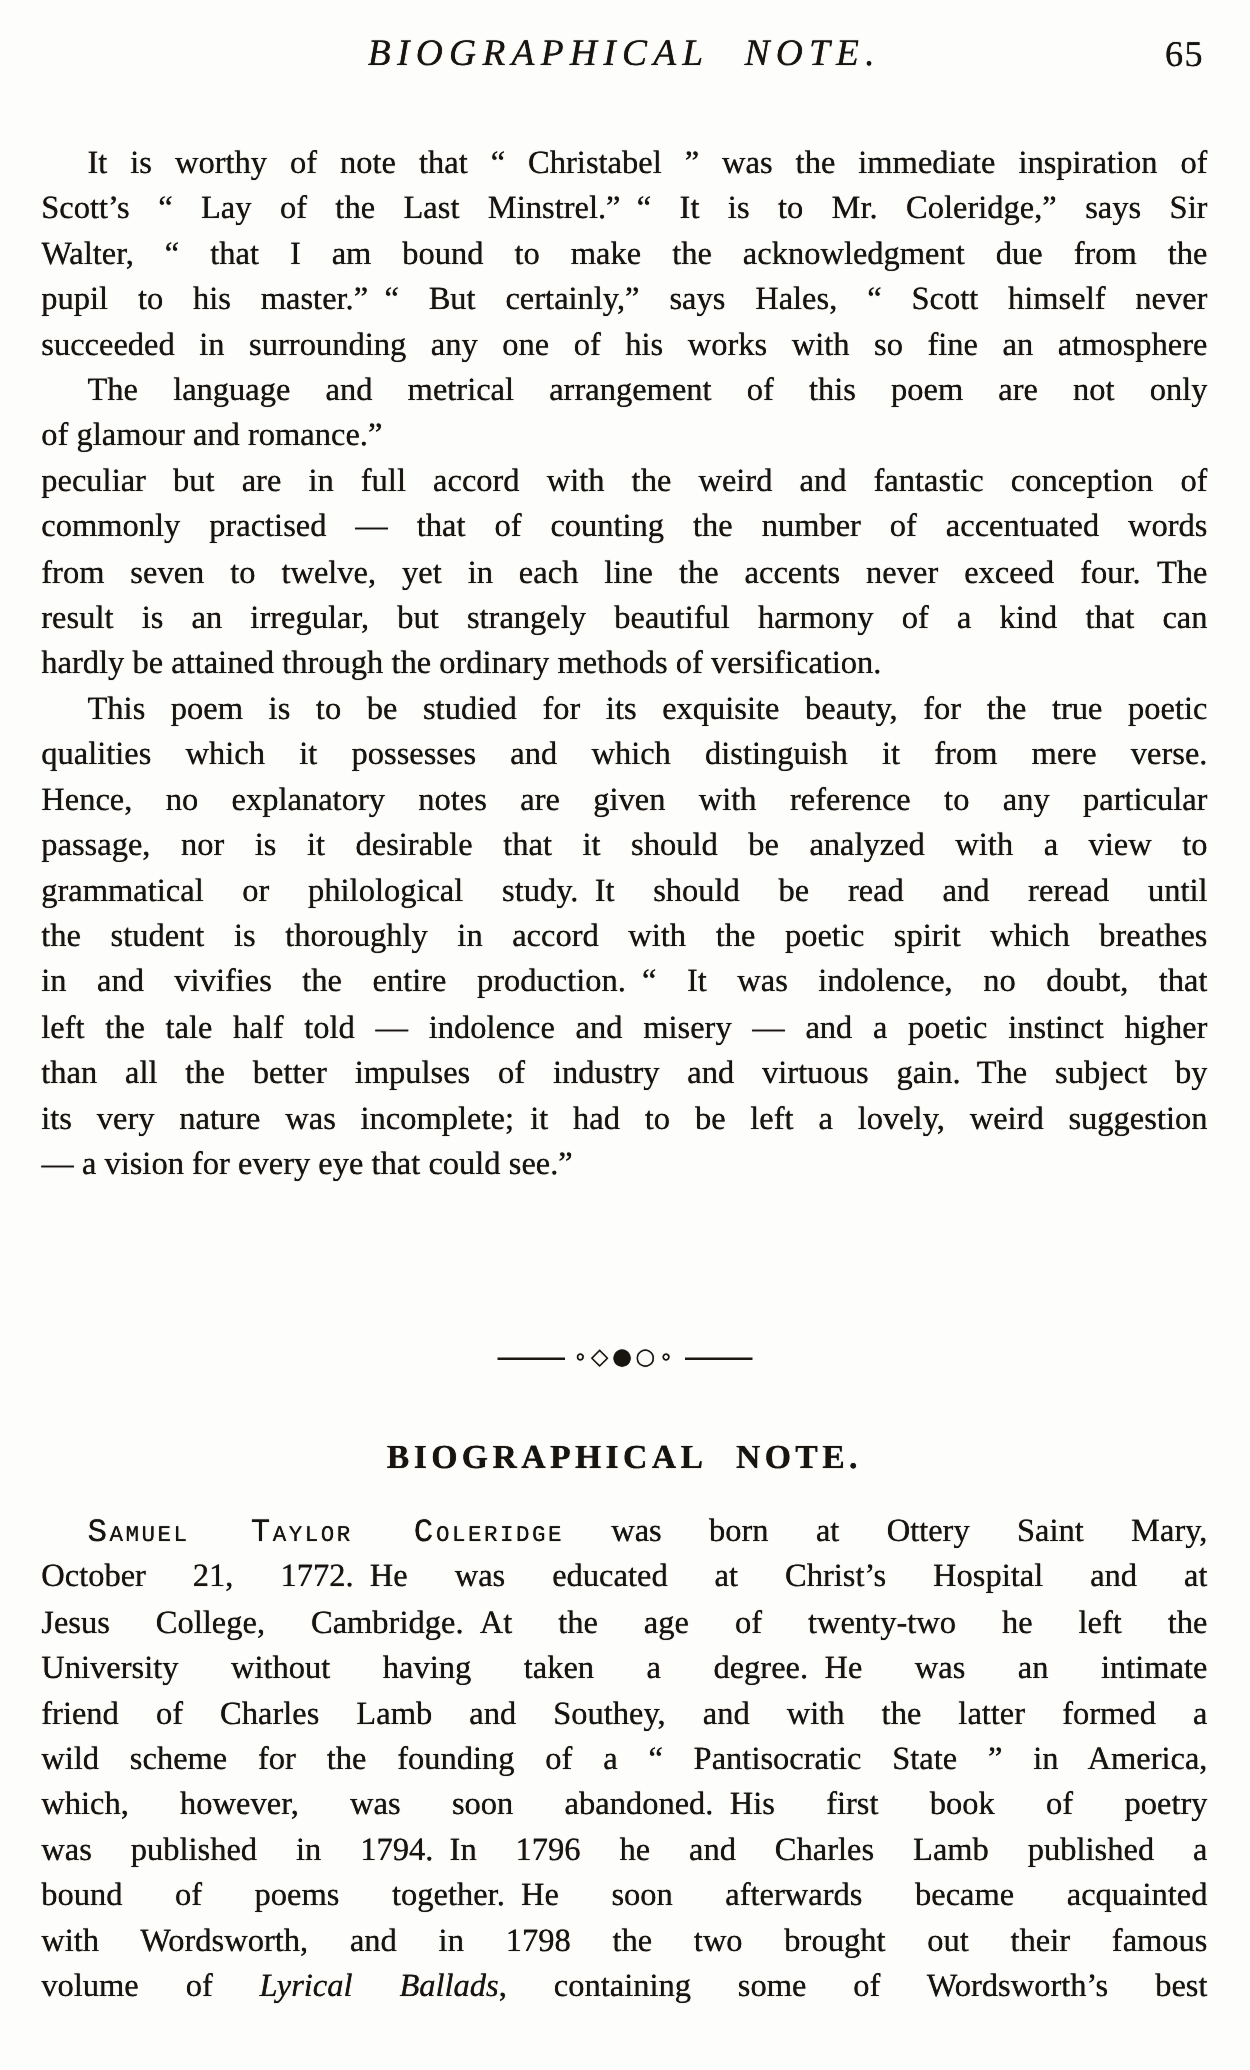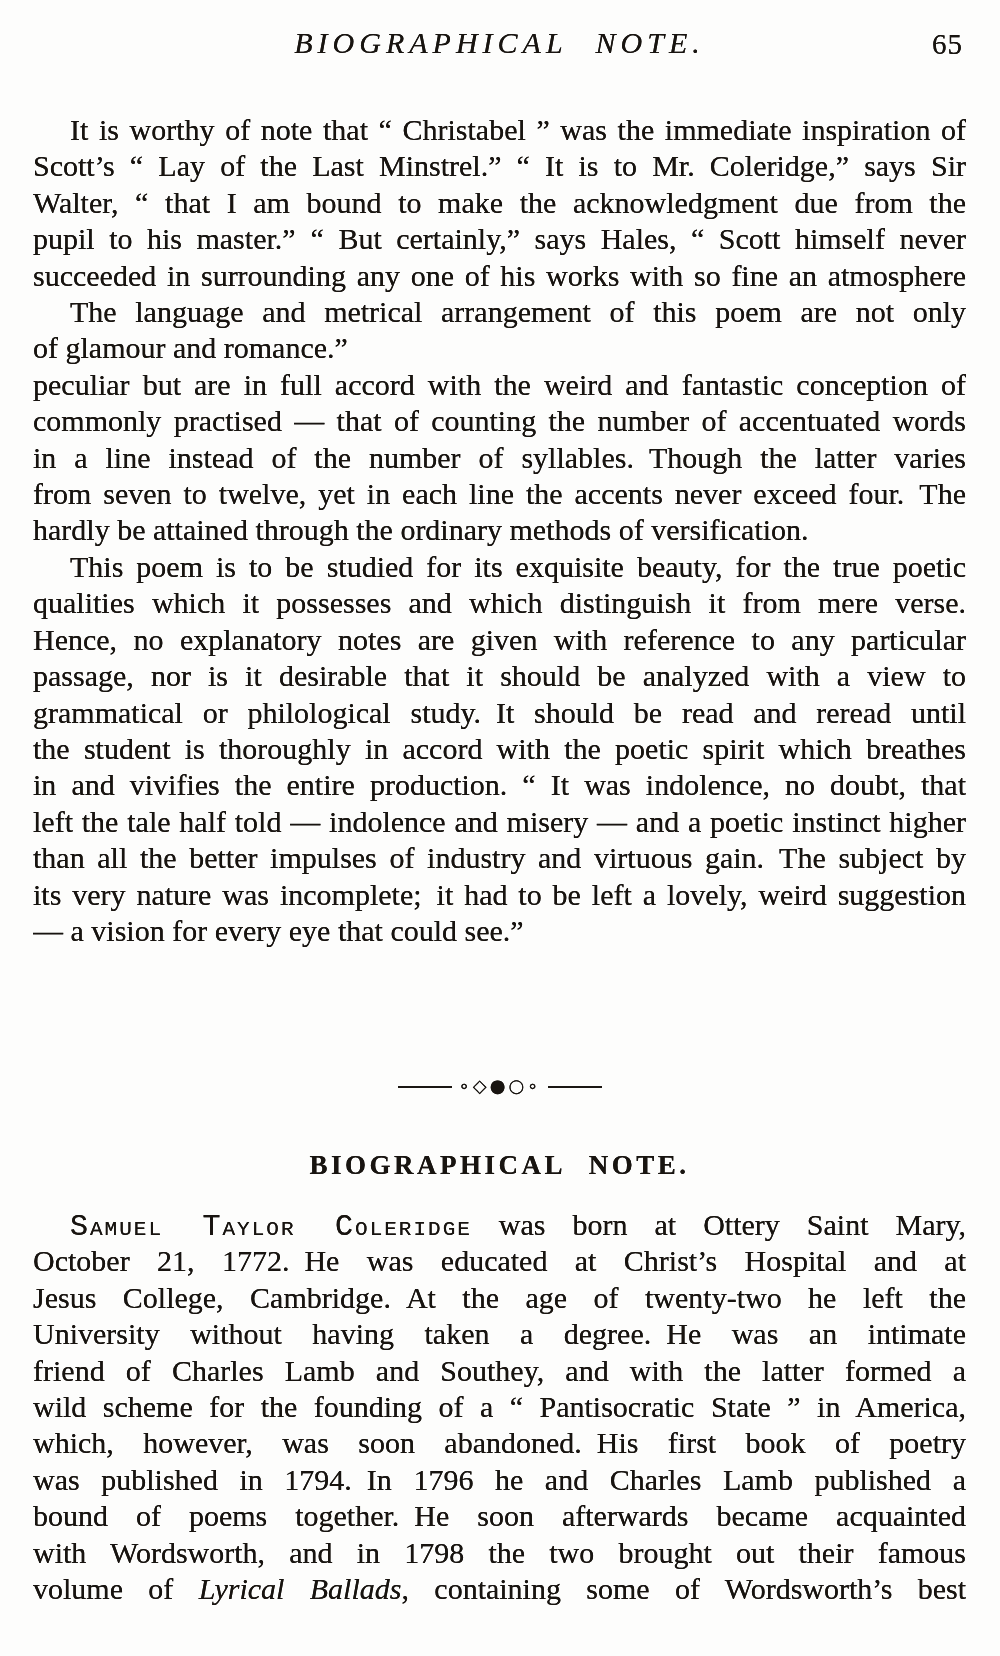--- a/index.html
+++ b/index.html
@@ -11,21 +11,21 @@
   }
   .running-head{
     position:absolute;top:25px;left:33px;width:933px;
     text-align:center;font-style:italic;font-size:30px;line-height:36px;
     letter-spacing:5px;word-spacing:16px;
   }
   .page-number{
     position:absolute;top:27px;right:37px;
     font-size:29px;line-height:34px;letter-spacing:1px;margin-left:16px;
   }
-  .body-block{position:absolute;left:33px;width:933px;font-size:30px;}
+  .body-block{position:absolute;left:33px;width:933px;font-size:26px;}
   .intro-block{top:112px;}
   .bio-block{top:1207px;}
   .line{
     height:36.42px;line-height:36.42px;overflow:hidden;
     text-align:justify;text-align-last:justify;text-justify:inter-word;
   }
   .line.indent{text-indent:37px;}
   .line.endline{text-align-last:left;}
   .line .smallcaps{font-variant:small-caps;letter-spacing:2px;font-family:Liberation Mono, monospace;}
   .line .italic{font-style:italic;}
@@ -56,22 +56,22 @@
   <div class="body-block intro-block" id="intro-block">
       <div class="line indent"><span>It is worthy of note that “ Christabel ” was the immediate inspiration of</span></div>
       <div class="line"><span>Scott’s “ Lay of the Last Minstrel.” “ It is to Mr. Coleridge,” says Sir</span></div>
       <div class="line"><span>Walter, “ that I am bound to make the acknowledgment due from the</span></div>
       <div class="line"><span>pupil to his master.” “ But certainly,” says Hales, “ Scott himself never</span></div>
       <div class="line"><span>succeeded in surrounding any one of his works with so fine an atmosphere</span></div>
       <div class="line indent"><span>The language and metrical arrangement of this poem are not only</span></div>
       <div class="line endline"><span>of glamour and romance.”</span></div>
       <div class="line"><span>peculiar but are in full accord with the weird and fantastic conception of</span></div>
       <div class="line"><span>commonly practised — that of counting the number of accentuated words</span></div>
-      <div class="line"><span>in a line instead of the number of syllables. Though the latter varies</span></div>
       <div class="line"><span>from seven to twelve, yet in each line the accents never exceed four. The</span></div>
+      <div class="line"><span>result is an irregular, but strangely beautiful harmony of a kind that can</span></div>
       <div class="line endline"><span>hardly be attained through the ordinary methods of versification.</span></div>
       <div class="line indent"><span>This poem is to be studied for its exquisite beauty, for the true poetic</span></div>
       <div class="line"><span>qualities which it possesses and which distinguish it from mere verse.</span></div>
       <div class="line"><span>Hence, no explanatory notes are given with reference to any particular</span></div>
       <div class="line"><span>passage, nor is it desirable that it should be analyzed with a view to</span></div>
       <div class="line"><span>grammatical or philological study. It should be read and reread until</span></div>
       <div class="line"><span>the student is thoroughly in accord with the poetic spirit which breathes</span></div>
       <div class="line"><span>in and vivifies the entire production. “ It was indolence, no doubt, that</span></div>
       <div class="line"><span>left the tale half told — indolence and misery — and a poetic instinct higher</span></div>
       <div class="line"><span>than all the better impulses of industry and virtuous gain. The subject by</span></div>

